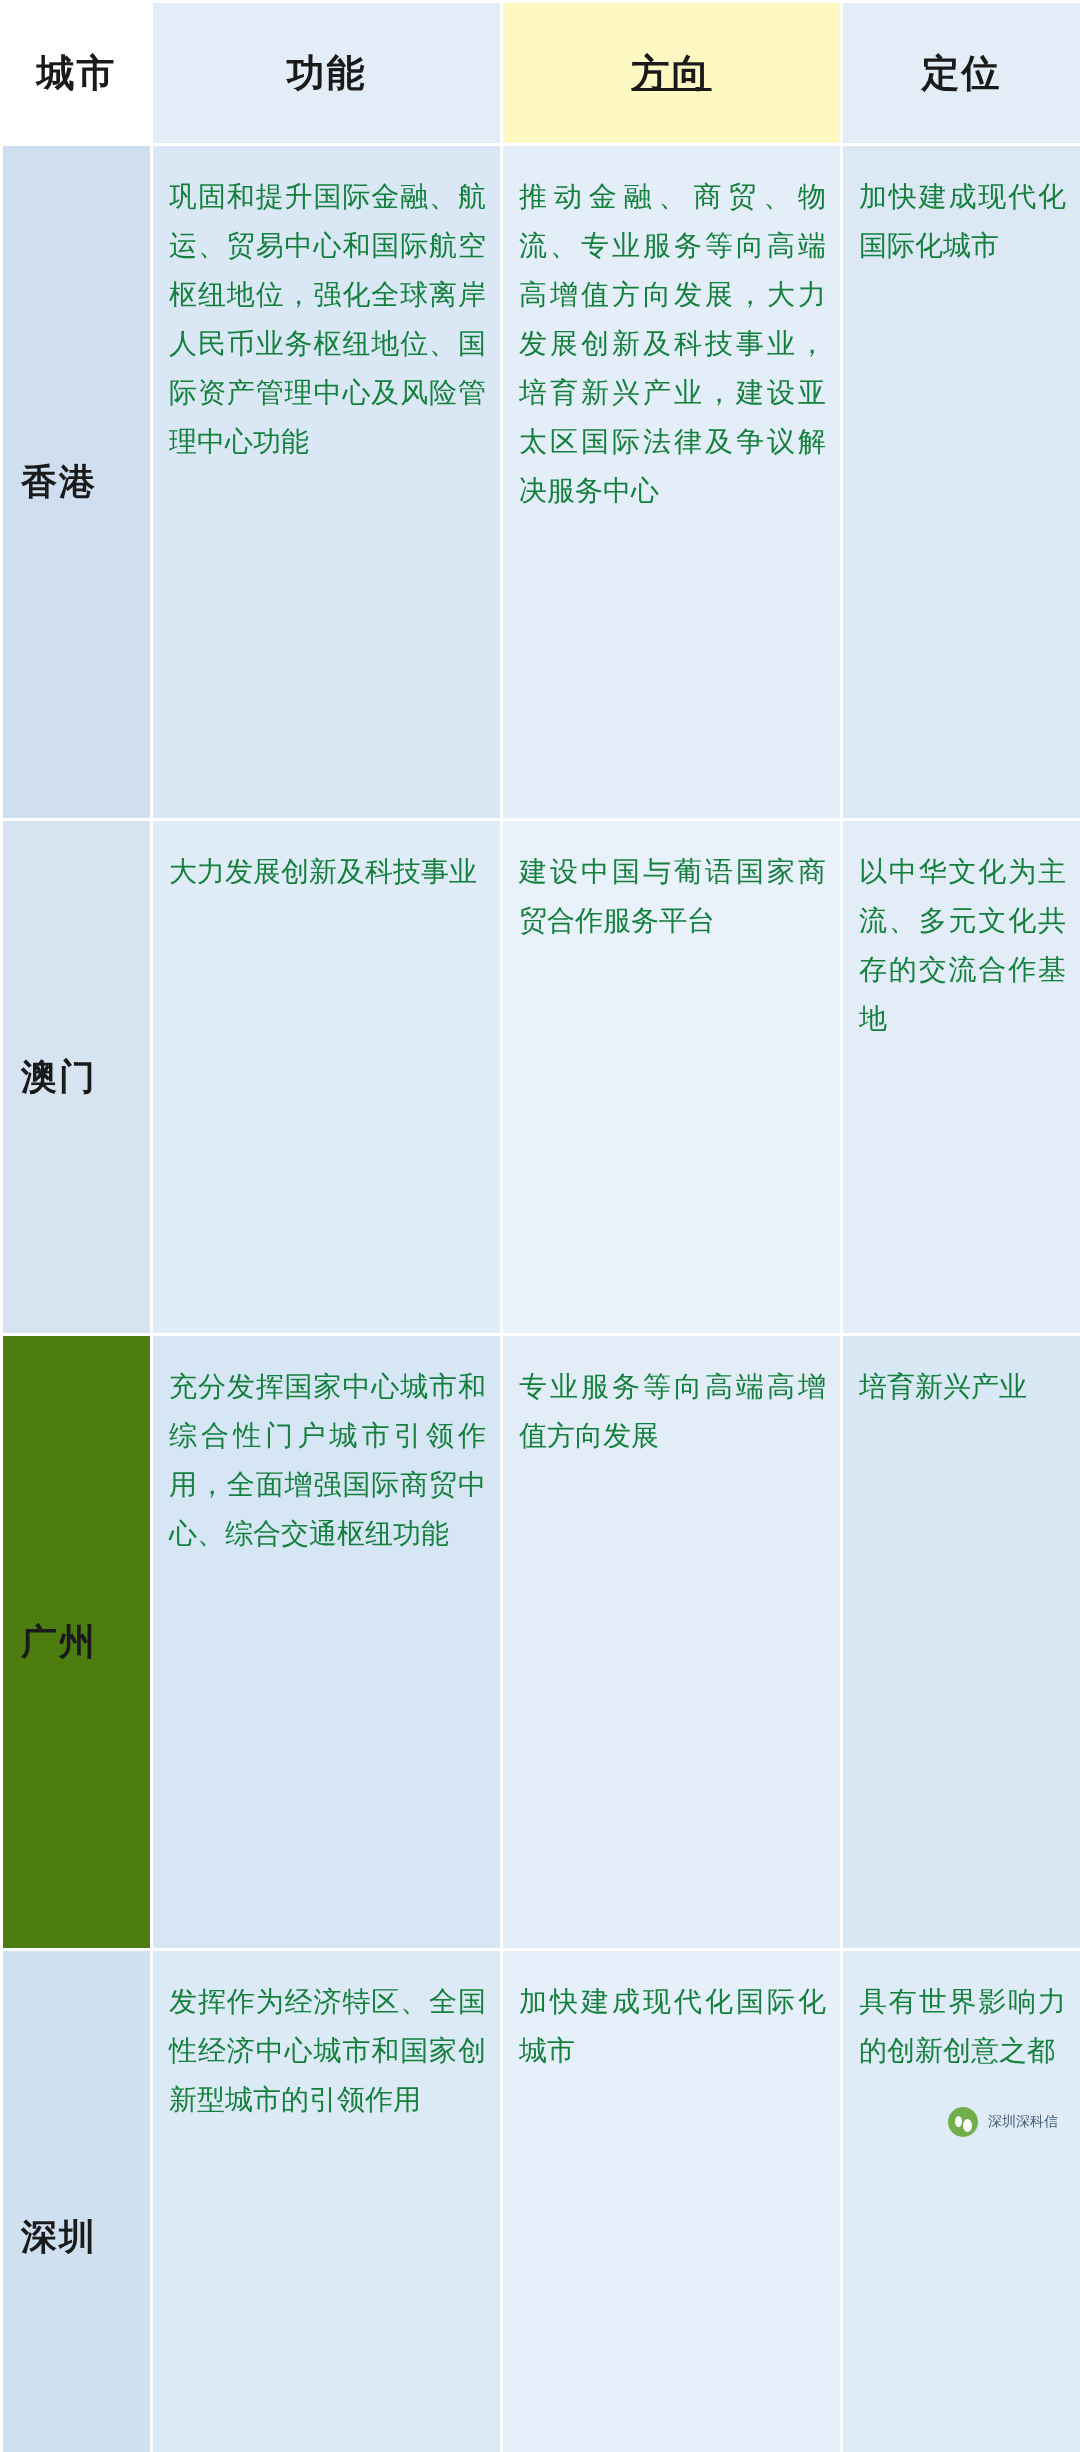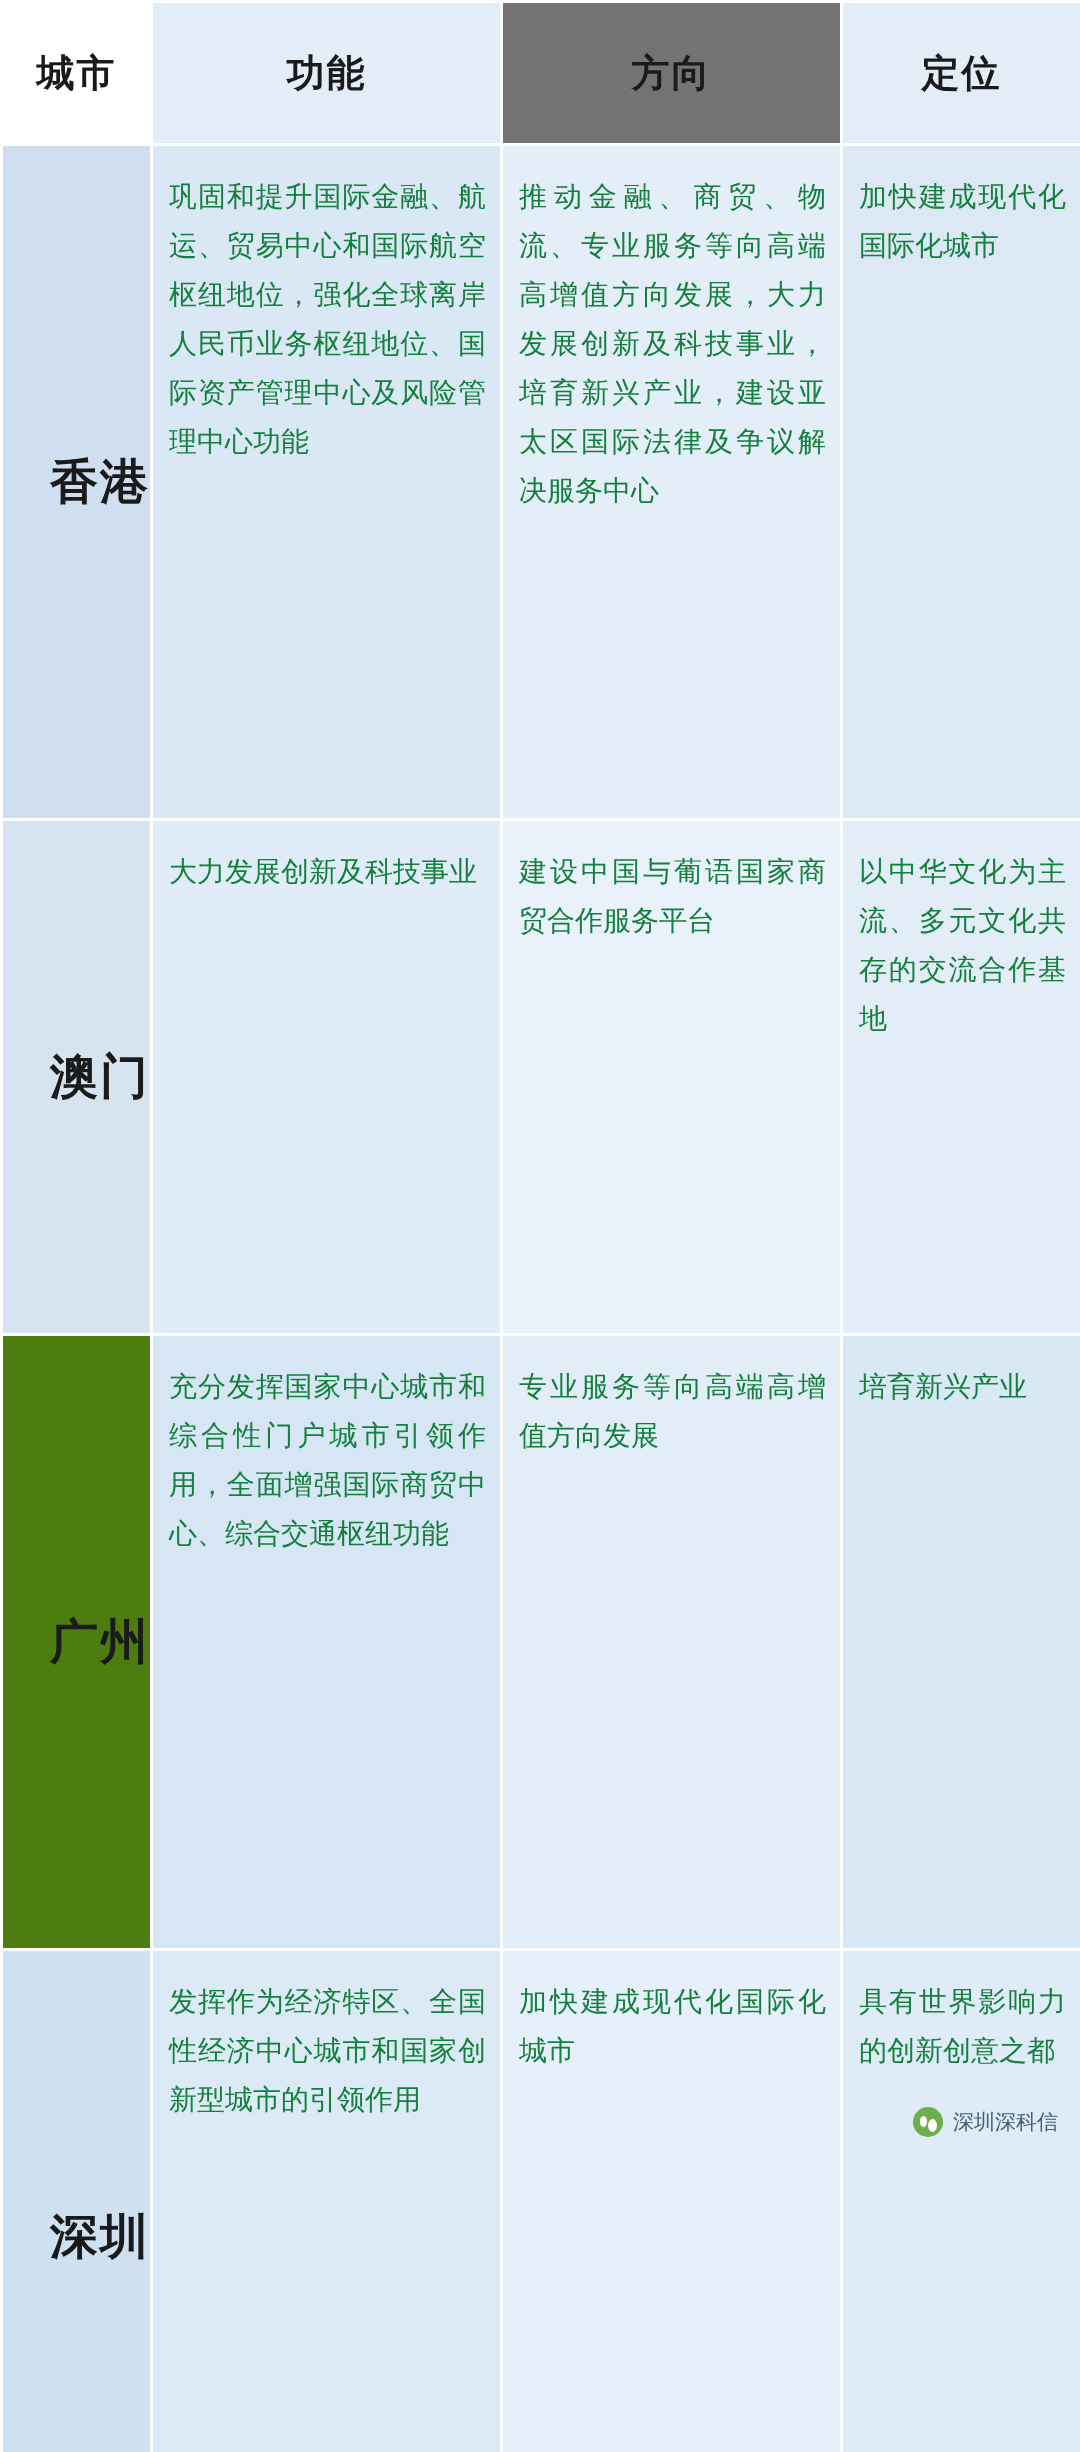--- a/index.html
+++ b/index.html
@@ -40,28 +40,28 @@
     height: 140px;
     text-align: center;
     vertical-align: middle;
     font-size: 38px;
     font-weight: bold;
     color: #1a1a1a;
     letter-spacing: 2px;
   }
   th.h-city { background: #ffffff; }
   th.h-func { background: #e3edf7; }
-  th.h-dir  { background: #737373; }
+  th.h-dir  { background: #fef9c3; text-decoration: underline; }
   th.h-pos  { background: #e3edf7; }
 
   
   td.city {
-    text-align: right;
+    text-align: left;
     vertical-align: middle;
-    font-size: 48px;
+    font-size: 36px;
     font-weight: bold;
     color: #1a1a1a;
     padding-left: 18px;
     letter-spacing: 2px;
   }
   td.cell {
     font-size: 28px;
     line-height: 1.75;
     color: #15803d;
     padding: 26px 14px 26px 16px;
@@ -98,21 +98,21 @@
   tr.r4 td { height: 520px; }
 
   
   .watermark {
     position: absolute;
     right: 22px;
     bottom: 18px;
     display: flex;
     align-items: center;
     gap: 10px;
-    font-size: 21px;
+    font-size: 14px;
     color: #3e5c74;
     background: transparent;
   }
   .wm-badge {
     width: 30px;
     height: 30px;
     border-radius: 50%;
     background: #6fae4a;
     position: relative;
     flex: 0 0 auto;

